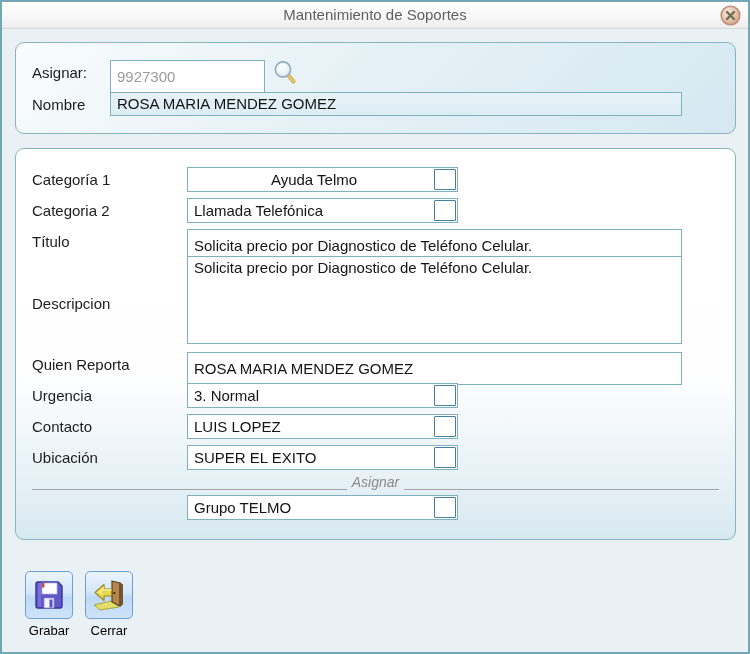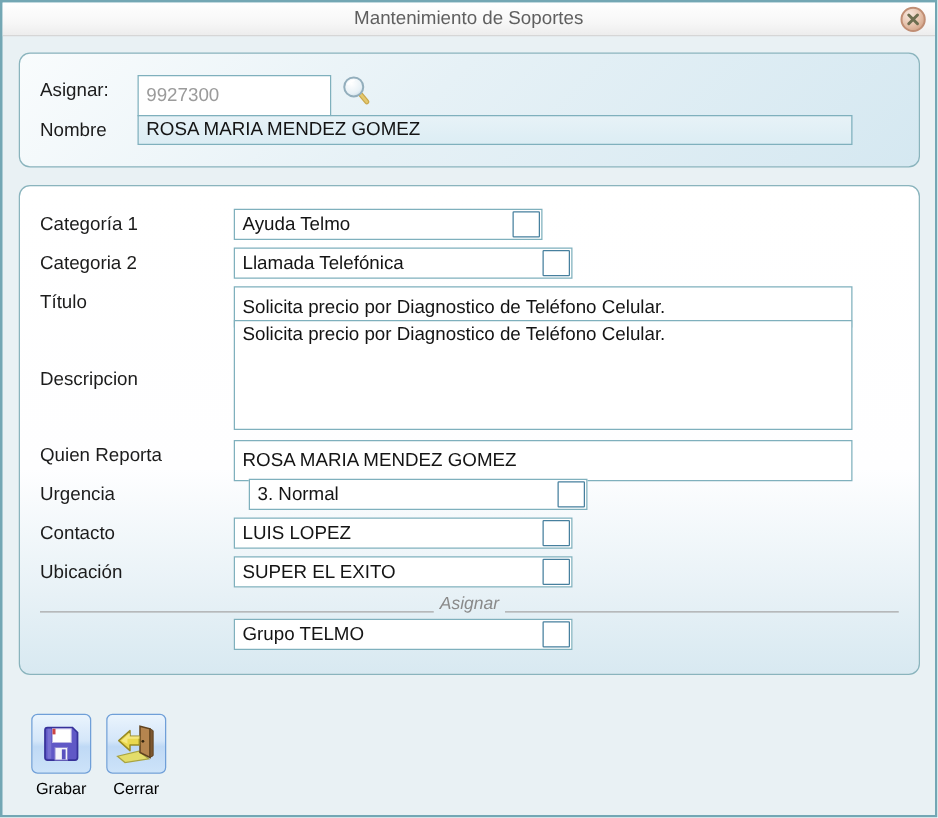--- a/index.html
+++ b/index.html
@@ -135,21 +135,21 @@
         <path d="M6.7 8.2 A5.4 5.4 0 0 1 11 5.4" stroke="#ffffff" stroke-width="1.6" fill="none" stroke-linecap="round"></path>
       </svg>
     </span>
     <div class="flabel" style="top:49px;">Nombre</div>
     <div class="namefield" style="left:94px;top:49px;width:572px;">ROSA MARIA MENDEZ GOMEZ</div>
   </div>
 
   <div class="panel main">
 
     <div class="flabel" style="top:18px;">Categoría 1</div>
-    <div class="combo" style="left:171px;top:18px;width:247px;">
+    <div class="combo" style="left:171px;top:18px;width:271px;text-align:center;">
       <span class="combo-text">Ayuda Telmo</span>
       <span class="combo-arrow">
           <i class="tri"></i>
         </span>
     </div>
 
     <div class="flabel" style="top:49px;">Categoria 2</div>
     <div class="combo" style="left:171px;top:49px;width:271px;">
       <span class="combo-text">Llamada Telefónica</span>
       <span class="combo-arrow">
@@ -160,21 +160,21 @@
     <div class="flabel" style="top:80px;">Título</div>
     <input class="tbox" style="left: 171px; top: 80px; width: 495px;" type="text" value="Solicita precio por Diagnostico de Teléfono Celular.">
 
     <div class="flabel" style="top:142px;">Descripcion</div>
     <textarea class="tarea" style="left: 171px; top: 107px; width: 495px; height: 88px;">Solicita precio por Diagnostico de Teléfono Celular.</textarea>
 
     <div class="flabel" style="top:203px;">Quien Reporta</div>
     <input class="tbox" style="left: 171px; top: 203px; width: 495px;" type="text" value="ROSA MARIA MENDEZ GOMEZ">
 
     <div class="flabel" style="top:234px;">Urgencia</div>
-    <div class="combo" style="left:183px;top:234px;width:271px;">
+    <div class="combo" style="left:171px;top:234px;width:271px;">
       <span class="combo-text">3. Normal</span>
       <span class="combo-arrow">
           <i class="tri"></i>
         </span>
     </div>
 
     <div class="flabel" style="top:265px;">Contacto</div>
     <div class="combo" style="left:171px;top:265px;width:271px;">
       <span class="combo-text">LUIS LOPEZ</span>
       <span class="combo-arrow">

